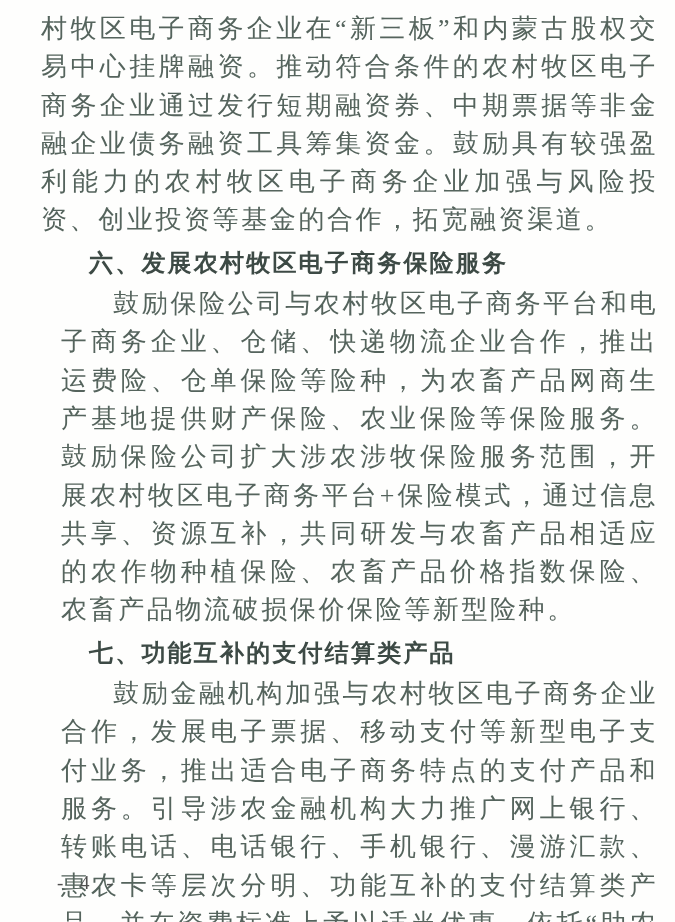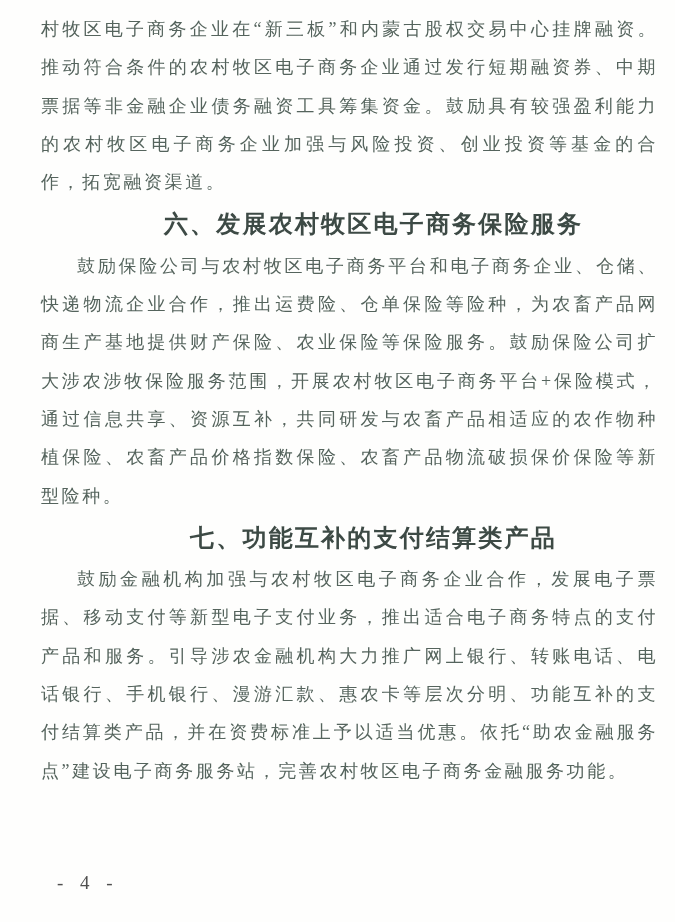--- a/index.html
+++ b/index.html
@@ -17,42 +17,43 @@
     font-family: "Liberation Serif", serif;
     box-sizing: border-box;
   }
   .content {
     position: absolute;
     top: 10px;
     left: 41px;
     width: 617px;
   }
   .para {
-    font-size: 18px;
+    font-size: 26px;
     line-height: 38.3px;
     letter-spacing: 2.6px;
     text-align: justify;
     text-justify: inter-character;
     color: #55645d;
     margin: 0;
     font-weight: 400;
   }
   .para.indented {
     text-indent: 2em;
+    margin-left: 20px;
   }
   .heading {
     font-family: "Liberation Sans", sans-serif;
     font-weight: 700;
     font-size: 24px;
     line-height: 38.3px;
     letter-spacing: 2.2px;
     color: #3d4a45;
     text-indent: 2em;
     margin: 4px 0 3px 0;
-    text-align: center;
+    text-align: left;
   }
   .page-number {
     position: absolute;
     left: 57px;
     top: 872px;
     font-size: 19px;
     letter-spacing: 6px;
     color: #4f4f4f;
     font-family: "Liberation Serif", serif;
   }

